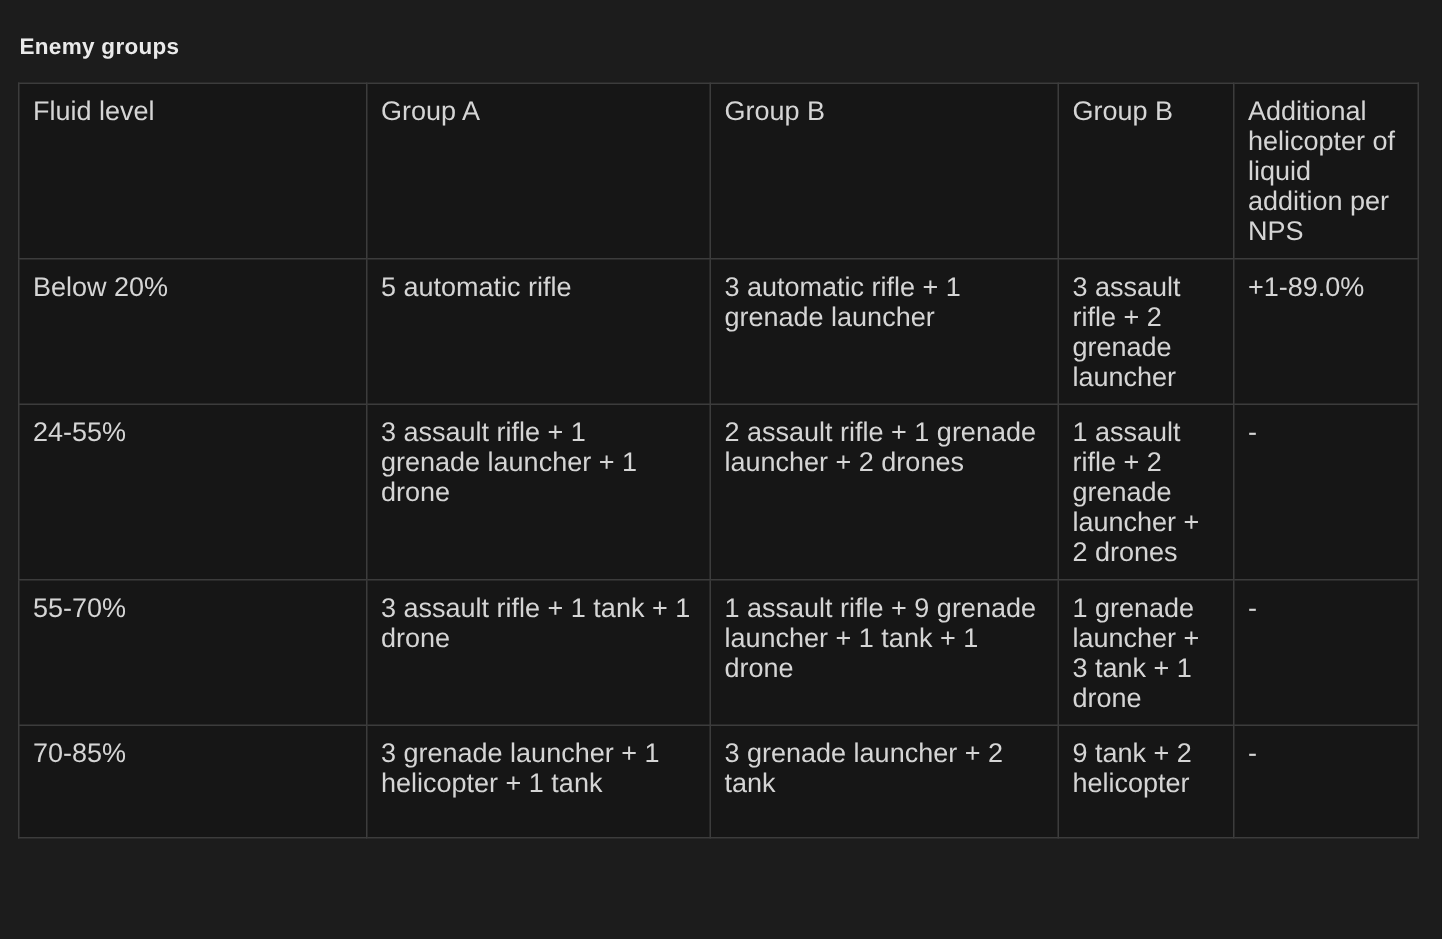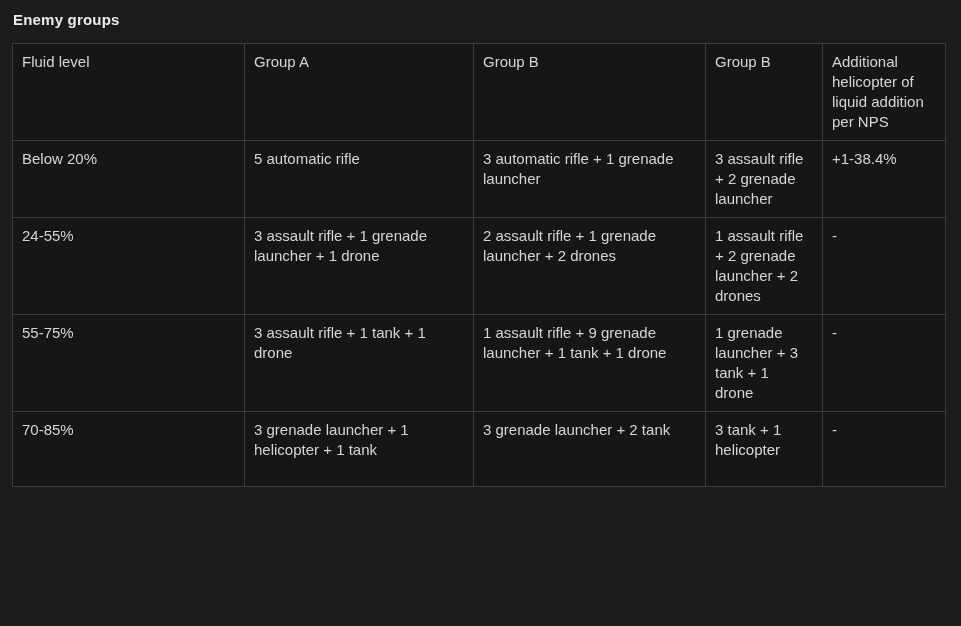--- a/index.html
+++ b/index.html
@@ -9,33 +9,33 @@
     box-sizing: border-box;
     background: #1c1c1c;
     font-family: "Liberation Sans", sans-serif;
     padding: 11px 16px 14px 12px;
     overflow: hidden;
   }
   .page-title {
     font-size: 15px;
     font-weight: bold;
     color: #eaeaea;
-    margin: 0 0 15px 1px;
+    margin: 12px 0 15px 1px;
     letter-spacing: 0.2px;
   }
   table.enemy-table {
     border-collapse: collapse;
     table-layout: fixed;
     width: 933px;
     background: #161616;
   }
   table.enemy-table th,
   table.enemy-table td {
     border: 1px solid #3c3c3c;
-    font-size: 15px;
+    font-size: 18px;
     line-height: 20px;
     font-weight: normal;
     color: #d5d5d5;
     text-align: left;
     vertical-align: top;
     padding: 8px 12px 8px 9px;
     white-space: pre-wrap;
     overflow: hidden;
   }
   thead tr            { height: 95px; }
@@ -67,37 +67,37 @@
       <th>Group B</th>
       <th>Additional helicopter of liquid addition per NPS</th>
     </tr>
   </thead>
   <tbody>
     <tr>
       <td>Below 20%</td>
       <td>5 automatic rifle</td>
       <td>3 automatic rifle + 1 grenade launcher</td>
       <td>3 assault rifle + 2 grenade launcher</td>
-      <td>+1-38.4%</td>
+      <td>+1-89.0%</td>
     </tr>
     <tr>
       <td>24-55%</td>
       <td>3 assault rifle + 1 grenade launcher + 1 drone</td>
       <td>2 assault rifle + 1 grenade launcher + 2 drones</td>
       <td>1 assault rifle + 2 grenade launcher + 2 drones</td>
       <td>-</td>
     </tr>
     <tr>
-      <td>55-75%</td>
+      <td>55-70%</td>
       <td>3 assault rifle + 1 tank + 1 drone</td>
       <td>1 assault rifle + 9 grenade launcher + 1 tank + 1 drone</td>
       <td>1 grenade launcher + 3 tank + 1 drone</td>
       <td>-</td>
     </tr>
     <tr>
       <td>70-85%</td>
       <td>3 grenade launcher + 1 helicopter + 1 tank</td>
       <td>3 grenade launcher + 2 tank</td>
-      <td>3 tank + 1 helicopter</td>
+      <td>9 tank + 2 helicopter</td>
       <td>-</td>
     </tr>
   </tbody>
 </table>
 
 </body></html>

